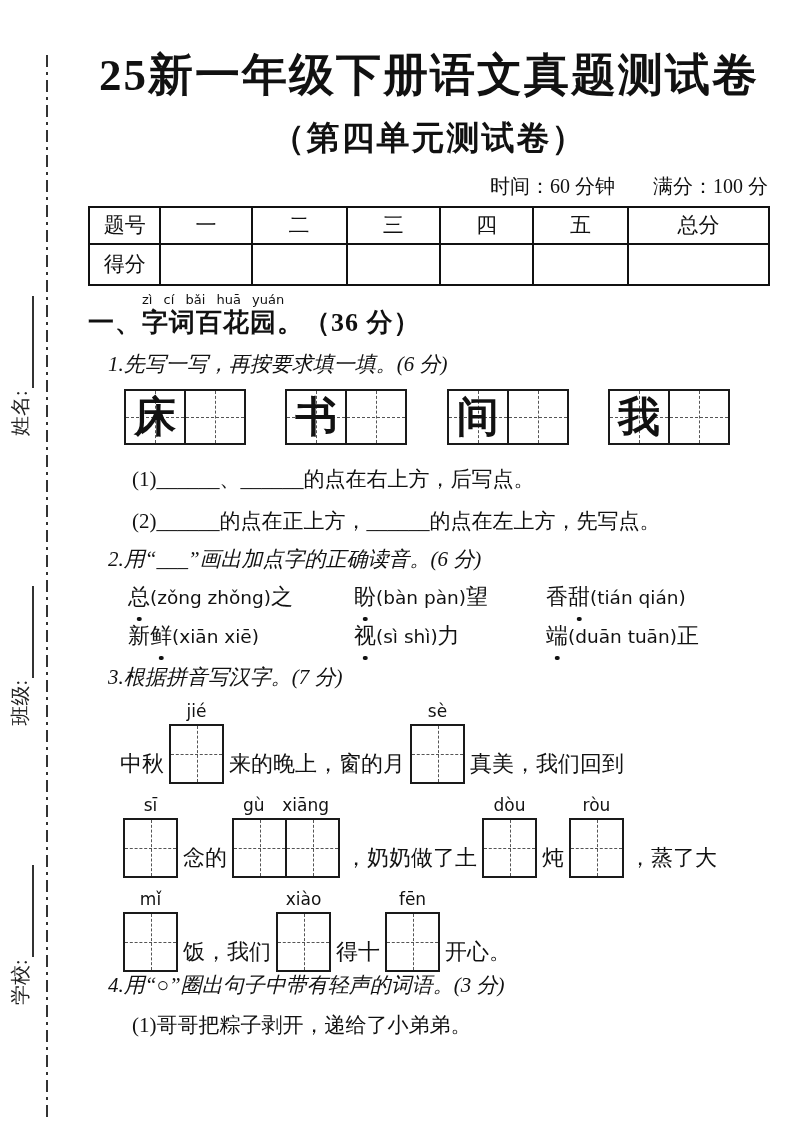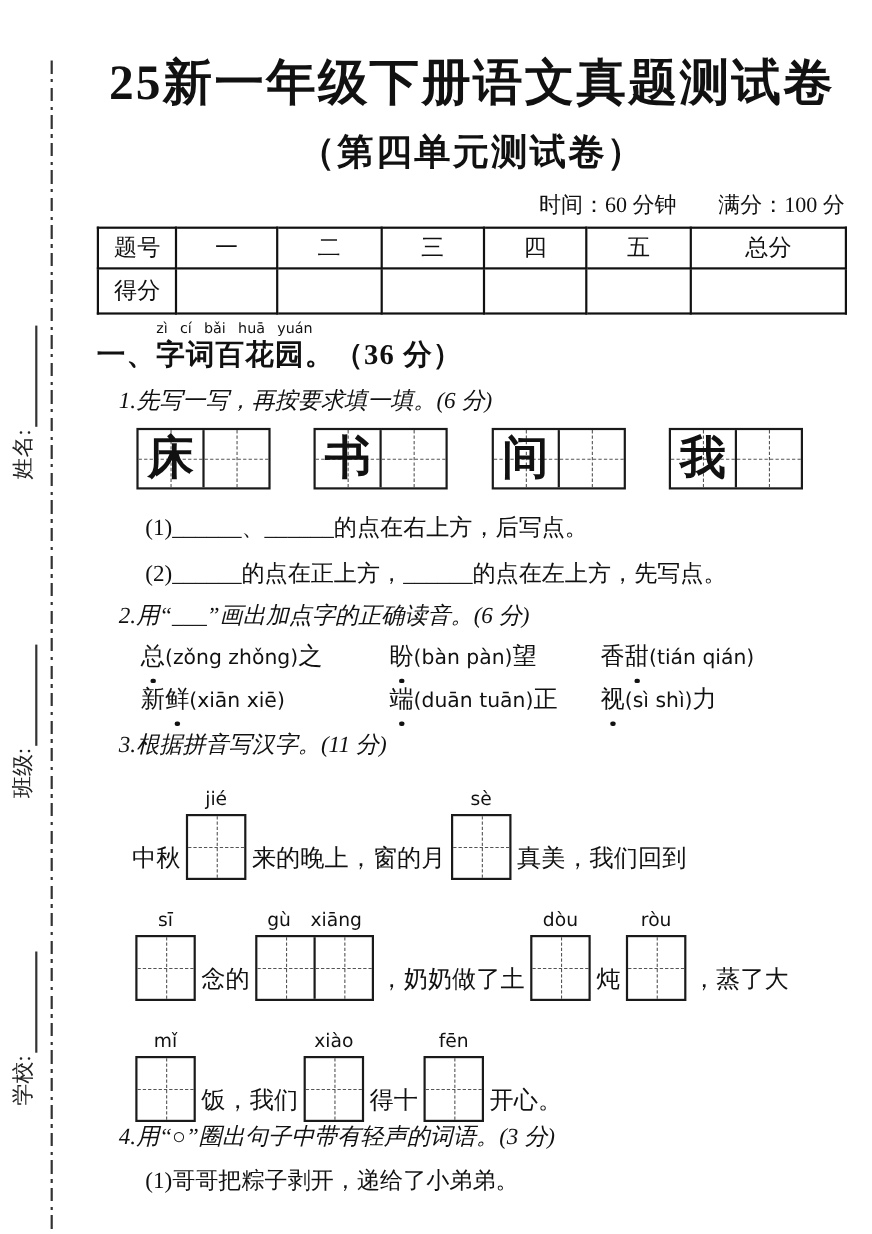--- a/index.html
+++ b/index.html
@@ -74,21 +74,21 @@
   .ch{position:relative;display:inline-block;}
   .ch.dotted::after{
     content:"";position:absolute;left:50%;bottom:-9px;transform:translateX(-50%);
     width:4.5px;height:4.5px;border-radius:50%;background:#111;
   }
 
   .q3-label{margin-top:13px;}
   .q3line{display:flex;align-items:flex-end;font-size:22px;margin-top:8px;}
   .q3line .t{margin-bottom:5px;white-space:nowrap;}
   .pbox{display:inline-flex;flex-direction:column;align-items:center;margin:0 5px;}
-  .pyhint{font-family:"DejaVu Sans",sans-serif;font-size:17px;height:24px;line-height:22px;margin-top:16px;}
+  .pyhint{font-family:"DejaVu Sans",sans-serif;font-size:17px;height:24px;line-height:22px;}
   .py2{display:flex;width:104px;justify-content:space-around;font-family:"DejaVu Sans",sans-serif;font-size:17px;height:24px;line-height:22px;}
   .sq{width:51px;height:56px;border:2px solid #1a1a1a;position:relative;background:#fff;}
   .sq::before{content:"";position:absolute;top:0;bottom:0;left:50%;border-left:1.5px dashed #555;}
   .sq::after{content:"";position:absolute;left:0;right:0;top:50%;border-top:1.5px dashed #555;}
   .sq2{display:flex;border:2px solid #1a1a1a;background:#fff;}
   .sq2 .cell2{width:51px;height:56px;position:relative;}
   .sq2 .cell2 + .cell2{border-left:2px solid #1a1a1a;}
   .sq2 .cell2::before{content:"";position:absolute;top:0;bottom:0;left:50%;border-left:1.5px dashed #555;}
   .sq2 .cell2::after{content:"";position:absolute;left:0;right:0;top:50%;border-top:1.5px dashed #555;}
 
@@ -189,25 +189,25 @@
     </div>
     <div class="fill fill1">(1)______、______的点在右上方，后写点。</div>
     <div class="fill fill2">(2)______的点在正上方，______的点在左上方，先写点。</div>
 
     <div class="qlabel q2-label">2.用“___”画出加点字的正确读音。(6 分)</div>
     <div class="q2grid">
       <span class="q2item"><span class="ch dotted">总</span><span class="py">(zǒng zhǒng)</span><span class="ch">之</span></span>
       <span class="q2item"><span class="ch dotted">盼</span><span class="py">(bàn pàn)</span><span class="ch">望</span></span>
       <span class="q2item"><span class="ch">香</span><span class="ch dotted">甜</span><span class="py">(tián qián)</span></span>
       <span class="q2item"><span class="ch">新</span><span class="ch dotted">鲜</span><span class="py">(xiān xiē)</span></span>
+      <span class="q2item"><span class="ch dotted">视</span><span class="py">(sì shì)</span><span class="ch">力</span></span>
       <span class="q2item"><span class="ch dotted">端</span><span class="py">(duān tuān)</span><span class="ch">正</span></span>
-      <span class="q2item"><span class="ch dotted">视</span><span class="py">(sì shì)</span><span class="ch">力</span></span>
-    </div>
-
-    <div class="qlabel q3-label">3.根据拼音写汉字。(11 分)</div>
+    </div>
+
+    <div class="qlabel q3-label">3.根据拼音写汉字。(7 分)</div>
 
     <div class="q3line" style="padding-left:32px;">
       <span class="t">中秋</span>
       <span class="pbox">
           <span class="pyhint">jié</span>
           <span class="sq"></span>
         </span>
       <span class="t">来的晚上，窗</span>
       <span class="t">的月</span>
       <span class="pbox">

